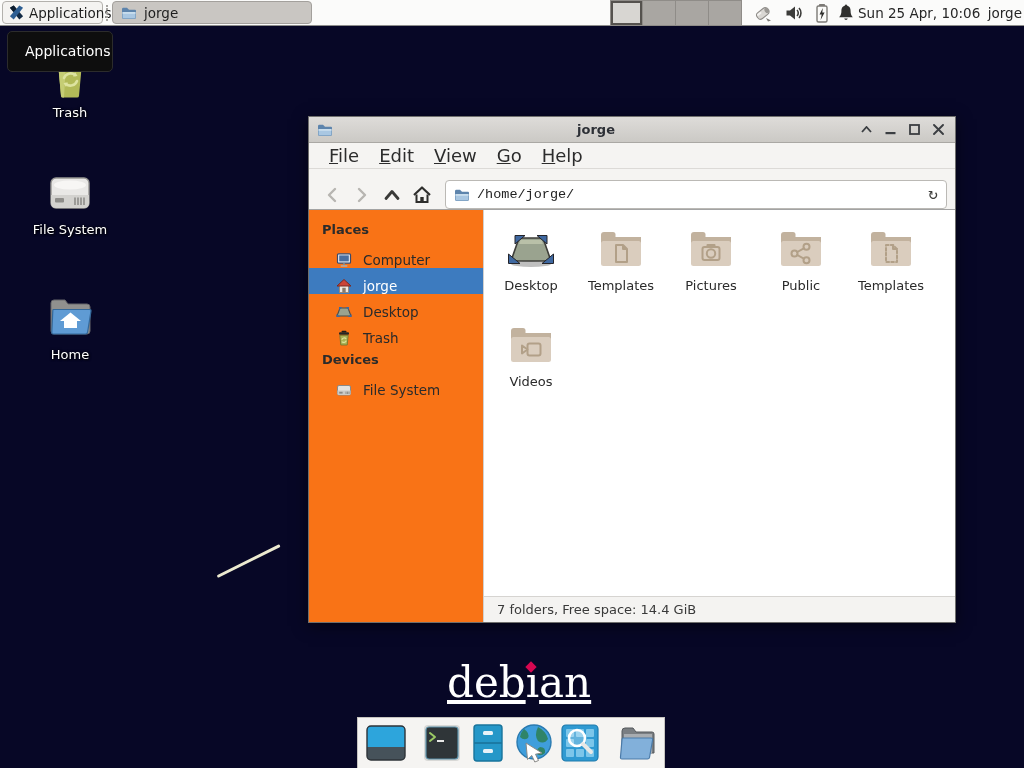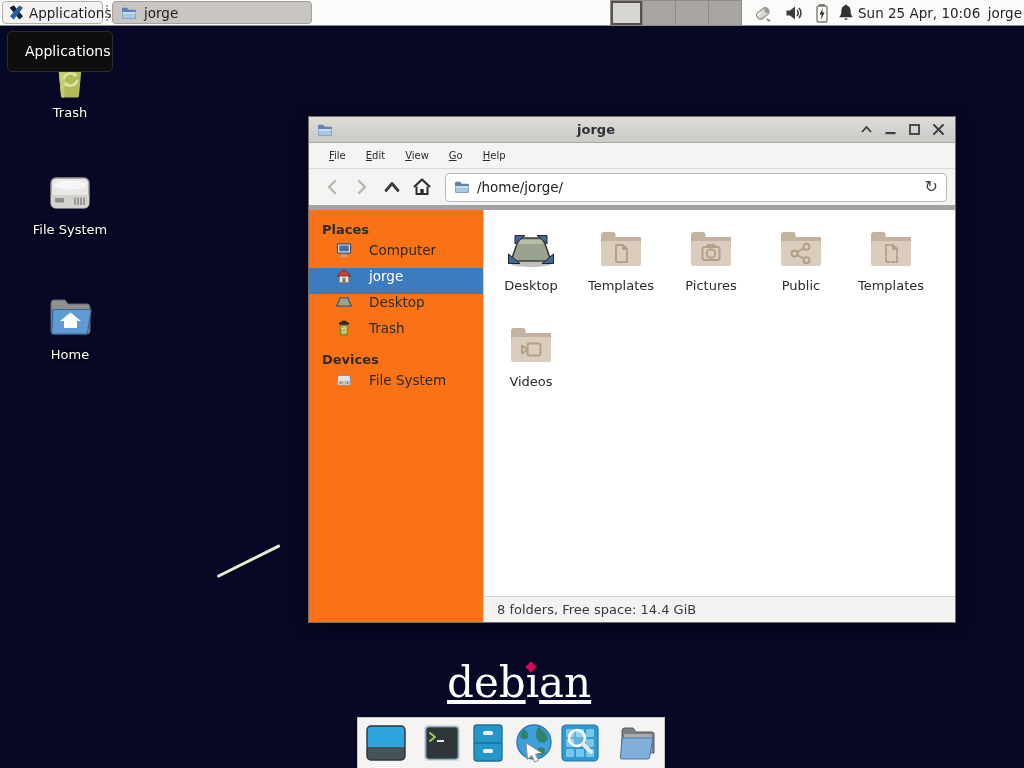--- a/index.html
+++ b/index.html
@@ -87,44 +87,44 @@
   .titlebar .title {
     flex:1; text-align:center; font-weight:bold; font-size:13px; color:#2d3036;
   }
   .win-controls { display:flex; align-items:center; gap:10px; margin-right:10px; }
   .win-btn { width:14px; height:14px; display:flex; align-items:center; justify-content:center; }
   .menubar {
     height:26px; flex:0 0 26px; background:#f5f4f2; border-bottom:1px solid #dcdad7;
     display:flex; align-items:center; padding-left:10px;
   }
   .menu-item {
-    display:inline-block; padding:6px 10px; font-size:10px; color:#2c2c2c;
+    display:inline-block; padding:6px 10px; font-size:18px; color:#2c2c2c;
   }
   .menu-item::first-letter { text-decoration:underline; }
   .toolbar {
-    height:41px; flex:0 0 41px; background:#f5f4f2; border-bottom:5px solid #a3a3a3;
-    display:flex; align-items:center; padding:0 8px;
+    height:41px; flex:0 0 41px; background:#f5f4f2; border-bottom:1px solid #a3a3a3;
+    display:flex; align-items:flex-end; padding:0 8px;font-family:Liberation Mono, monospace;
   }
   .nav-btn { width:30px; height:28px; display:flex; align-items:center; justify-content:center; border-radius:3px; }
   .pathbar {
     flex:1; height:29px; margin-left:8px; background:#fff;
     border:1px solid #bbb9b5; border-radius:4px;
     display:flex; align-items:center; padding:0 8px; gap:7px;
   }
   .pathbar .path-text { flex:1; font-size:13.5px; color:#222; }
   .reload { font-size:16px; color:#3e3e3c; line-height:1; }
 
   .win-body { flex:1; display:flex; min-height:0; }
   .sidebar {
     width:175px; flex:0 0 175px; background:#f97316; border-right:1px solid #d2d0cd;
     padding-top:6px;
   }
   .side-header { font-weight:bold; font-size:13px; color:#2b2b2b; padding:6px 0 5px 13px; }
   .side-row {
-    height:26px; display:flex; align-items:flex-start; gap:17px; padding-left:27px;
+    height:26px; display:flex; align-items:flex-end; gap:11px; padding-left:27px;
     font-size:13.5px; color:#2b2b2b;
   }
   .side-row.selected { background:#3d7bbf; color:#fff; }
   .main-col { flex:1; display:flex; flex-direction:column; background:#fff; min-width:0; }
   .files-grid {
     flex:1; display:flex; flex-wrap:wrap; align-content:flex-start;
     padding:13px 0 0 2px;
   }
   .file-cell {
     width:90px; height:96px; display:flex; flex-direction:column; align-items:center;
@@ -518,21 +518,21 @@
               <rect class="f-front" x="4" y="14" width="40" height="25" rx="2.5"></rect>
               <rect class="glyph" x="20.5" y="20.5" width="13" height="12" rx="2"></rect>
               <path class="glyph" d="M15 22.5 L20.5 26.5 L15 30.5 Z"></path>
             </svg>
           </div>
           <div class="f-lbl">Videos</div>
         </div>
 
       </div>
       <div class="statusbar">
-        <span>8 folders, Free space: 14.4 GiB</span>
+        <span>7 folders, Free space: 14.4 GiB</span>
       </div>
     </div>
   </div>
 </div>
 
 <div class="debian">
   <span>deb</span><span class="i-wrap"><span>ı</span><span class="diamond"></span></span><span>an</span>
 </div>
 
 <div class="dock">

